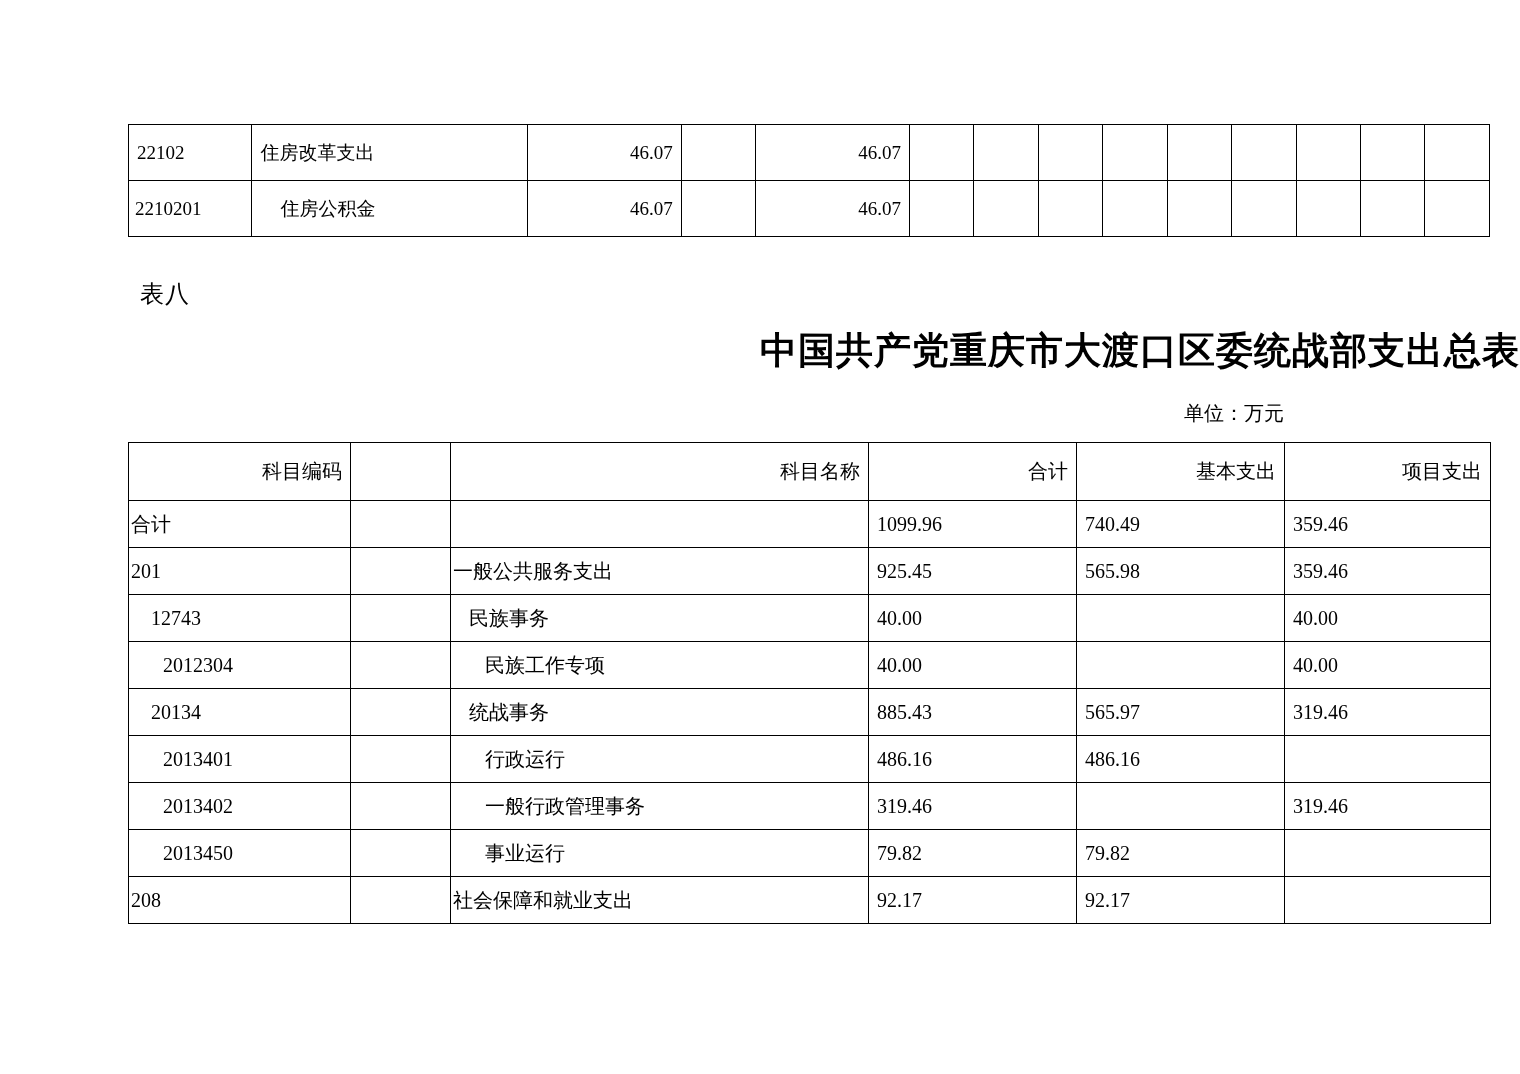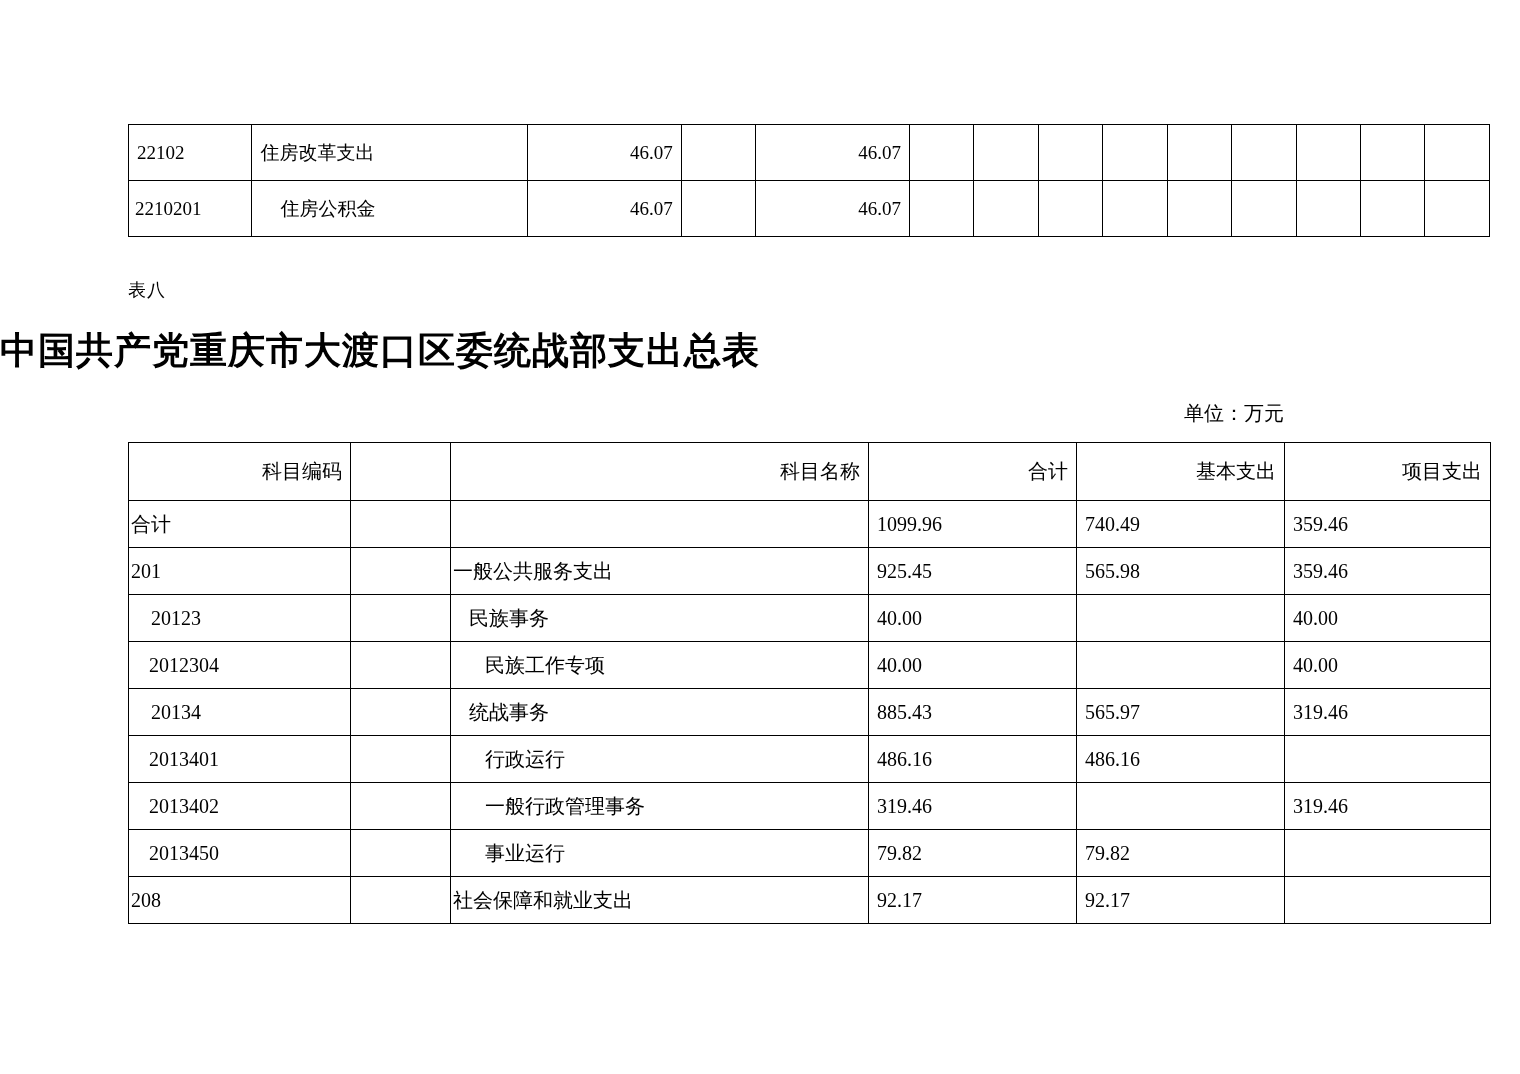--- a/index.html
+++ b/index.html
@@ -52,34 +52,34 @@
   }
   .c-name.indent1 { padding-left: 28px; }
   .c-num {
     text-align: right;
     padding-right: 12px;
   }
 
   
   .sheet-label {
     position: absolute;
-    left: 128px;
+    left: 140px;
     top: 278px;
     font-family: "DejaVu Sans", "Liberation Sans", sans-serif;
-    font-size: 18px;
+    font-size: 24px;
     letter-spacing: 1px;
   }
 
   
   .main-title {
     position: absolute;
     left: 0;
     top: 326px;
     width: 1520px;
-    text-align: left;
+    text-align: right;
     font-size: 37px;
     font-weight: bold;
     letter-spacing: 1px;
     font-family: "DejaVu Serif", "Liberation Serif", serif;
   }
 
   
   .unit-note {
     position: absolute;
     right: 36px;
@@ -108,21 +108,21 @@
     vertical-align: middle;
     padding: 0 8px;
   }
   table.main thead td {
     text-align: right;
     height: 58px;
   }
   .m-code { text-align: left; padding-left: 2px; }
   .m-code.lv1 { padding-left: 2px; }
   .m-code.lv2 { padding-left: 22px; }
-  .m-code.lv3 { padding-left: 20px; }
+  .m-code.lv3 { padding-left: 34px; }
   .m-name { text-align: left; padding-left: 2px; }
   .m-name.lv1 { padding-left: 2px; }
   .m-name.lv2 { padding-left: 18px; }
   .m-name.lv3 { padding-left: 34px; }
   .m-num { text-align: left; padding-right: 12px; }
 </style>
 </head>
 <body>
 
 <div class="page">
@@ -219,21 +219,21 @@
         </tr>
         <tr>
           <td class="m-code lv1">201</td>
           <td></td>
           <td class="m-name lv1">一般公共服务支出</td>
           <td class="m-num">925.45</td>
           <td class="m-num">565.98</td>
           <td class="m-num">359.46</td>
         </tr>
         <tr>
-          <td class="m-code lv2">20123</td>
+          <td class="m-code lv2">12743</td>
           <td></td>
           <td class="m-name lv2">民族事务</td>
           <td class="m-num">40.00</td>
           <td class="m-num"></td>
           <td class="m-num">40.00</td>
         </tr>
         <tr>
           <td class="m-code lv3">2012304</td>
           <td></td>
           <td class="m-name lv3">民族工作专项</td>

